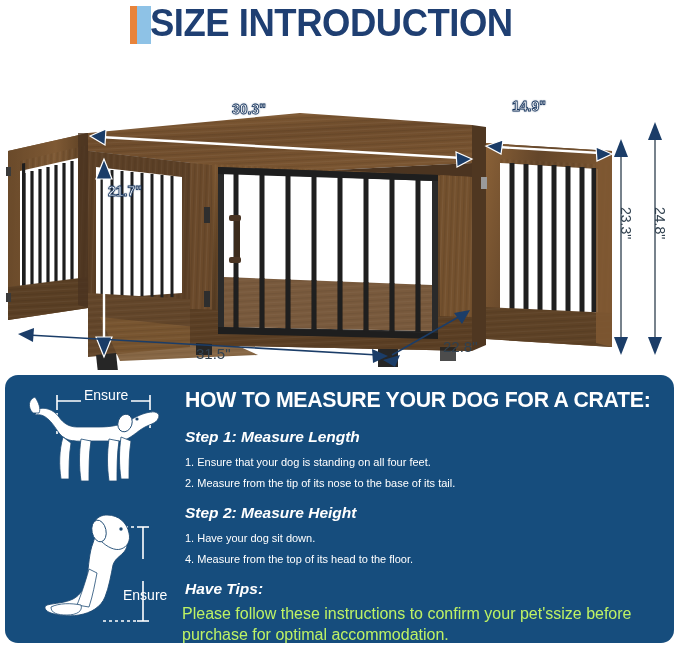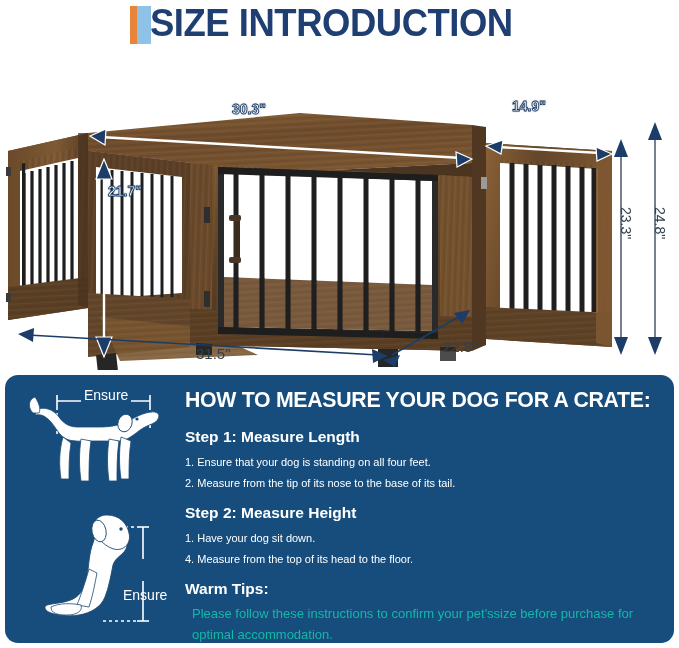--- a/index.html
+++ b/index.html
@@ -48,27 +48,27 @@
     position:absolute;left:5px;top:375px;width:669px;height:268px;
     background:#164D7D;border-radius:13px;
   }
   .panel-heading{
     position:absolute;left:180px;top:12px;width:484px;
     color:#ffffff;font-weight:bold;font-size:21.5px;line-height:26px;
     letter-spacing:-0.3px;transform:scaleX(0.99);transform-origin:left top;
     white-space:nowrap;
   }
   .step-head{
-    position:absolute;left:180px;color:#ffffff;font-weight:bold;font-size:15.5px;line-height:20px;
+    position:absolute;left:180px;color:#ffffff;font-weight:bold;font-size:15.5px;line-height:20px;font-style:italic;
   }
   .step-line{
     position:absolute;left:180px;color:#ffffff;font-size:11px;line-height:21px;
   }
   .tips-body{
-    position:absolute;left:187px;color:#14b8a6;font-size:13px;line-height:21px;width:470px;
+    position:absolute;left:177px;color:#bef264;font-size:16px;line-height:21px;width:470px;
   }
 
   .dogfig{position:absolute;}
   .meas-label{
     position:absolute;color:#ffffff;font-size:14px;font-family:"Liberation Sans", sans-serif;
   }
 </style>
 </head>
 <body>
 
@@ -362,17 +362,17 @@
     <div class="panel-heading">HOW TO MEASURE YOUR DOG FOR A CRATE:</div>
 
     <div class="step-head" style="top:52px;">Step 1: Measure Length</div>
     <div class="step-line" style="top:77px;">1. Ensure that your dog is standing on all four feet.</div>
     <div class="step-line" style="top:98px;">2. Measure from the tip of its nose to the base of its tail.</div>
 
     <div class="step-head" style="top:128px;">Step 2: Measure Height</div>
     <div class="step-line" style="top:153px;">1. Have your dog sit down.</div>
     <div class="step-line" style="top:174px;">4. Measure from the top of its head to the floor.</div>
 
-    <div class="step-head" style="top:204px;">Warm Tips:</div>
+    <div class="step-head" style="top:204px;">Have Tips:</div>
     <div class="tips-body" style="top:228px;">Please follow these instructions to confirm your pet'ssize before purchase for optimal accommodation.</div>
   </div>
 
 </div>
 
 </body></html>

